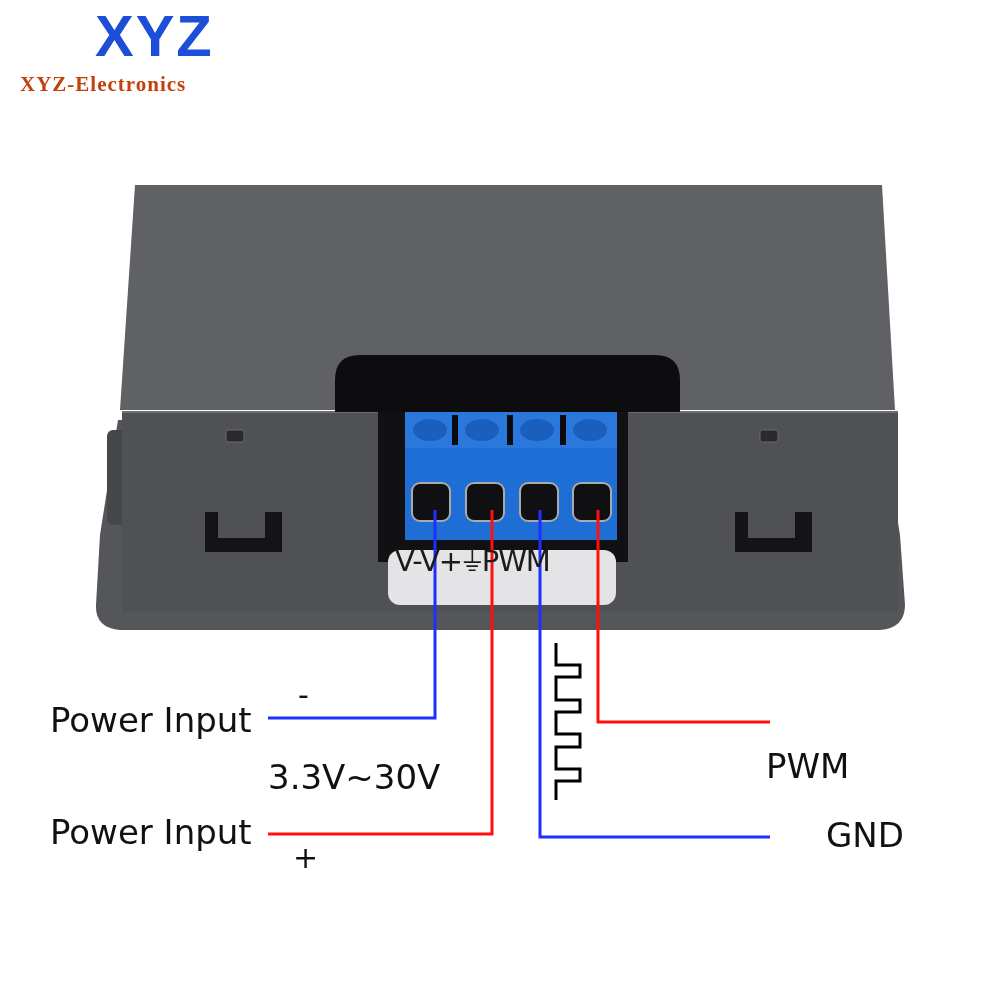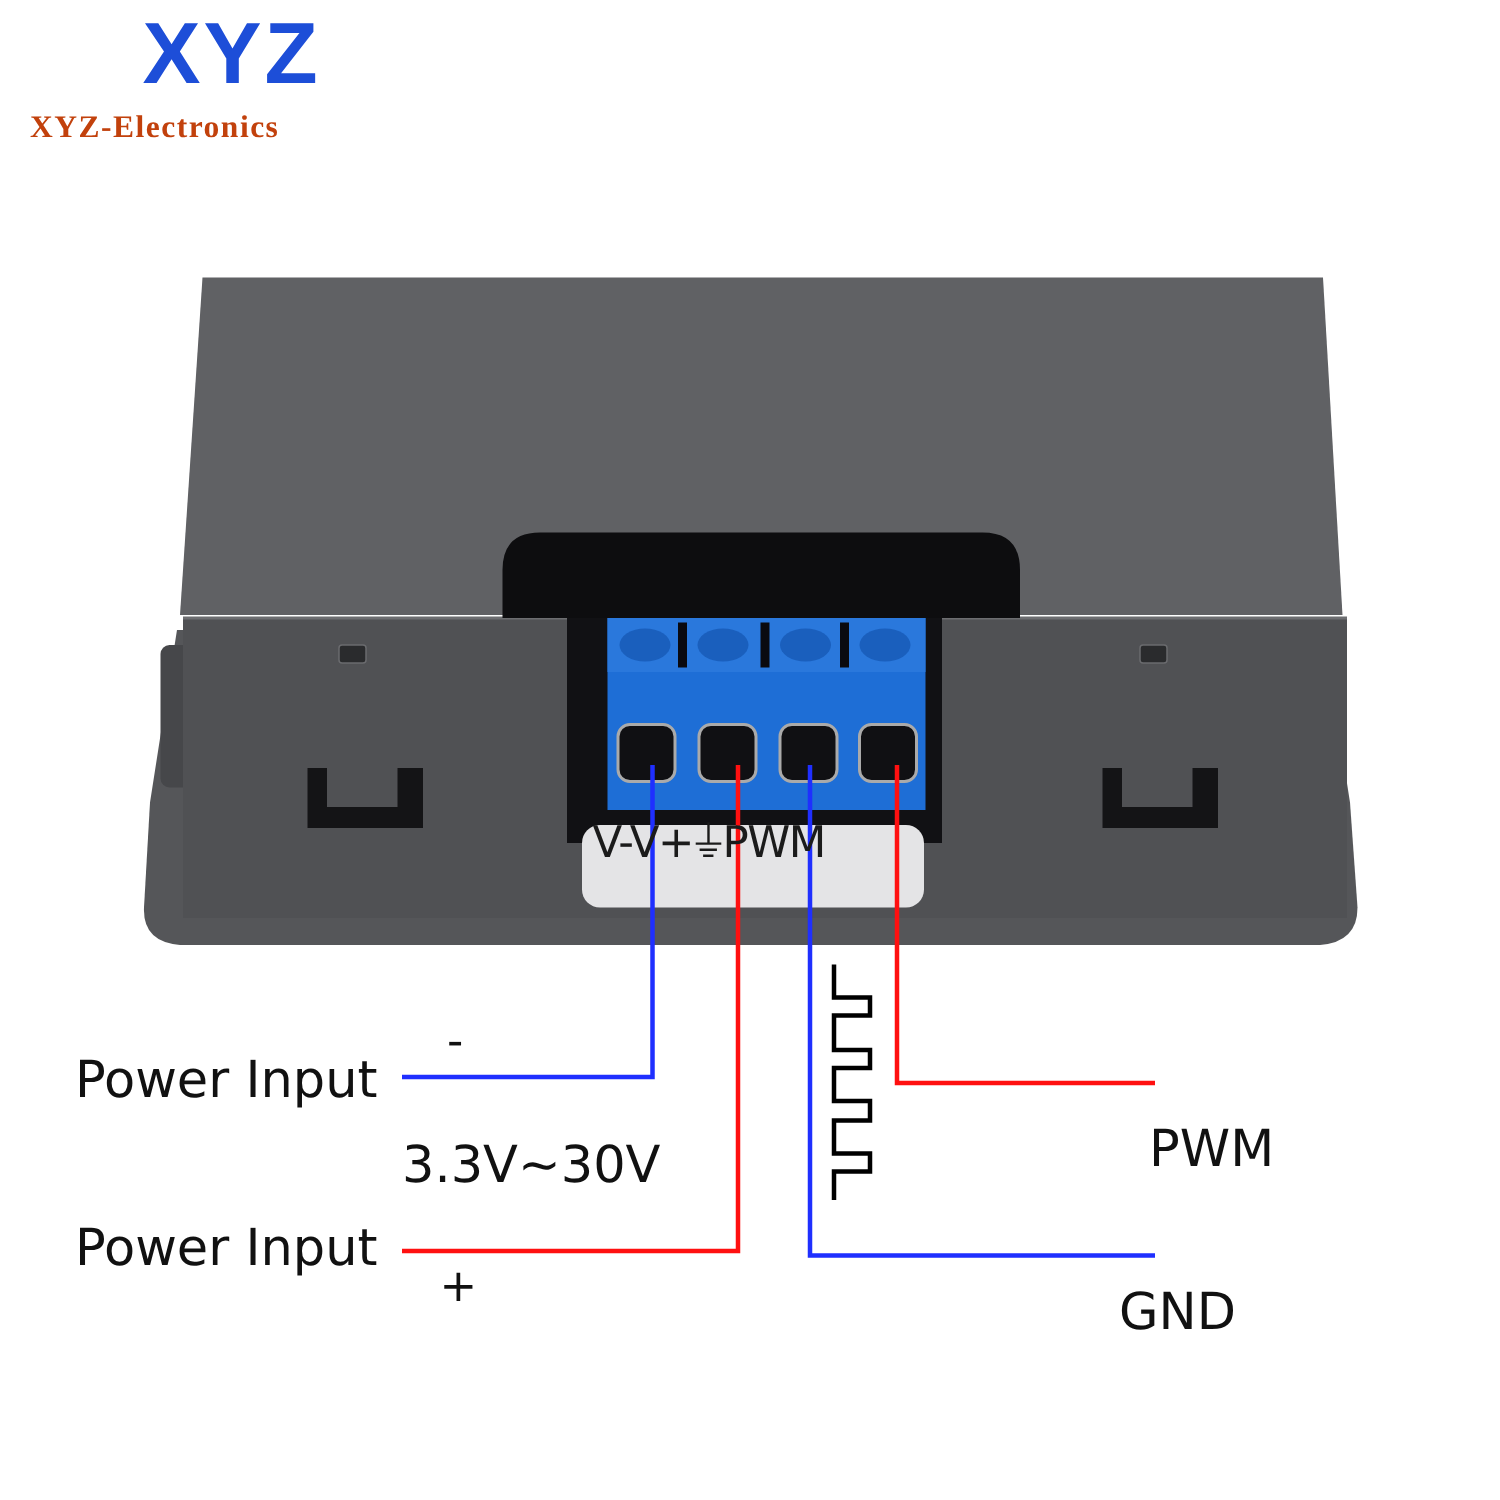--- a/index.html
+++ b/index.html
@@ -66,13 +66,13 @@
 </svg>
 
 <div class="strip-label">V-V+⏚PWM</div>
 
 <div class="lbl big" style="left:50px;top:700px;">Power Input</div>
 <div class="lbl sign" style="left:298px;top:677px;">-</div>
 <div class="lbl big" style="left:268px;top:757px;text-align:center;">3.3V~30V</div>
 <div class="lbl big" style="left:50px;top:812px;">Power Input</div>
 <div class="lbl sign" style="left:293px;top:840px;">+</div>
 <div class="lbl big" style="left:766px;top:700px;margin-top:46px;">PWM</div>
-<div class="lbl big" style="left:746px;top:815px;margin-top:40px;">GND</div>
+<div class="lbl big" style="left:826px;top:815px;">GND</div>
 
 </body></html>

